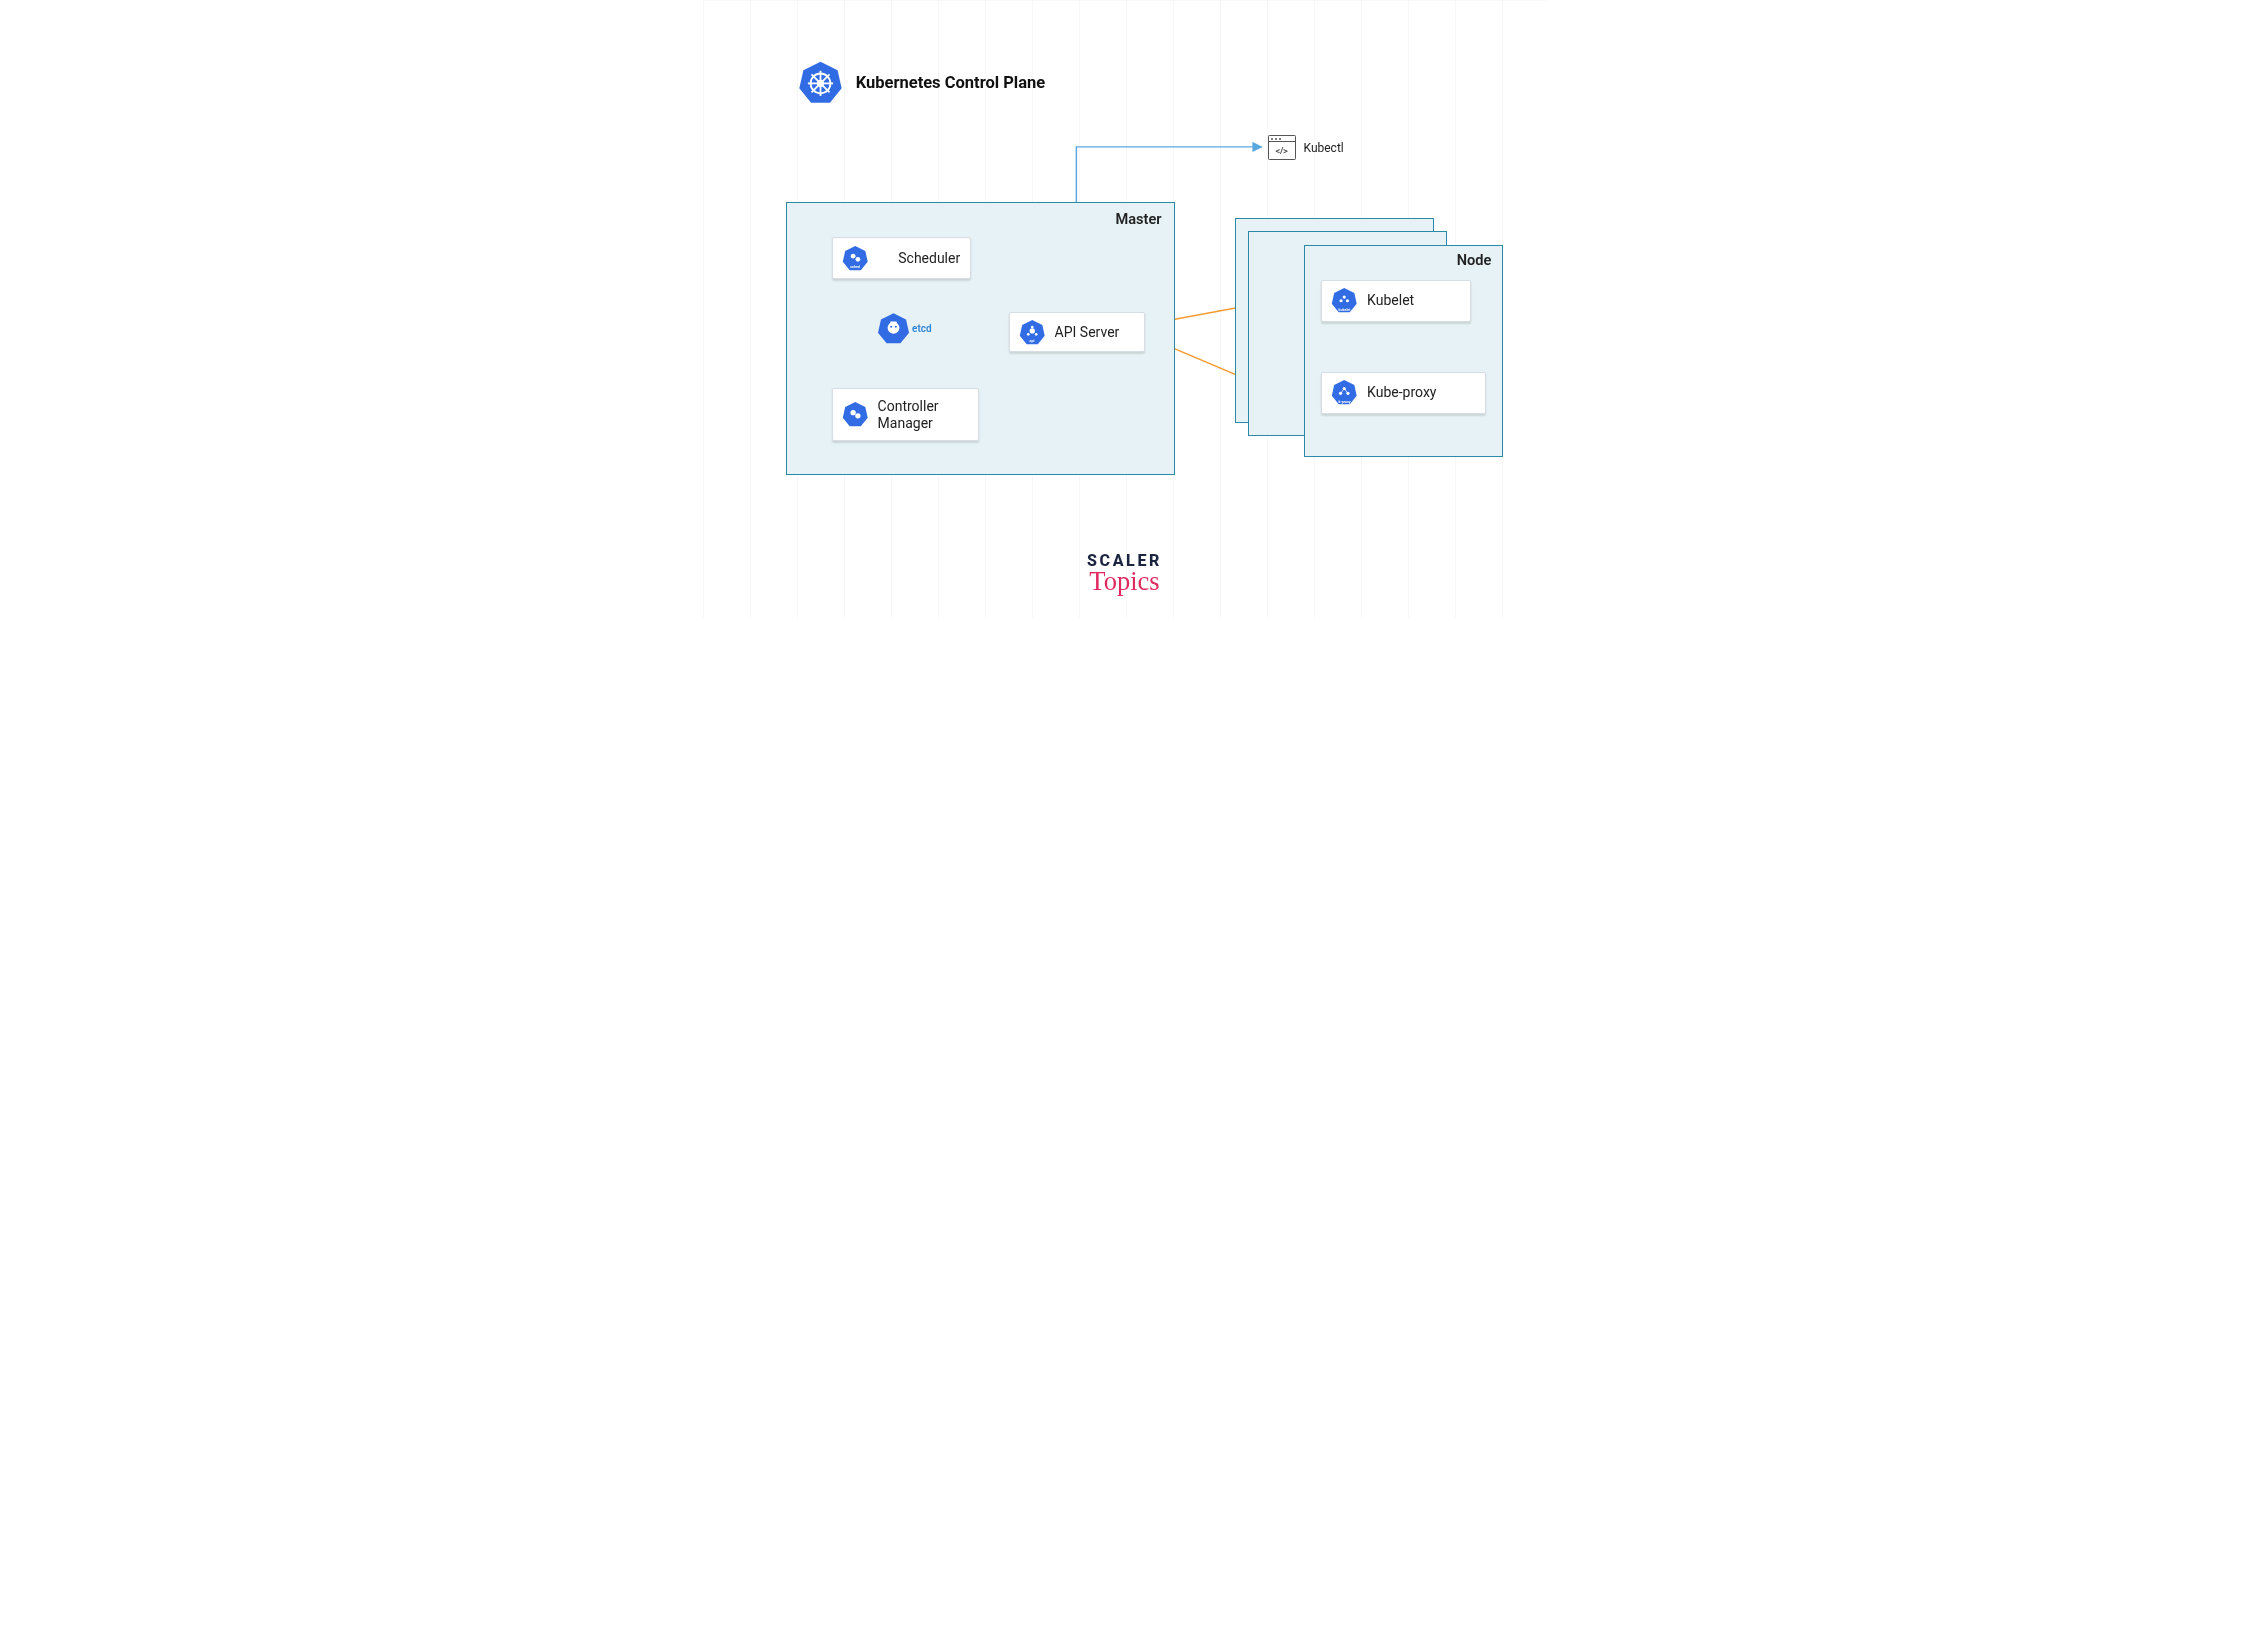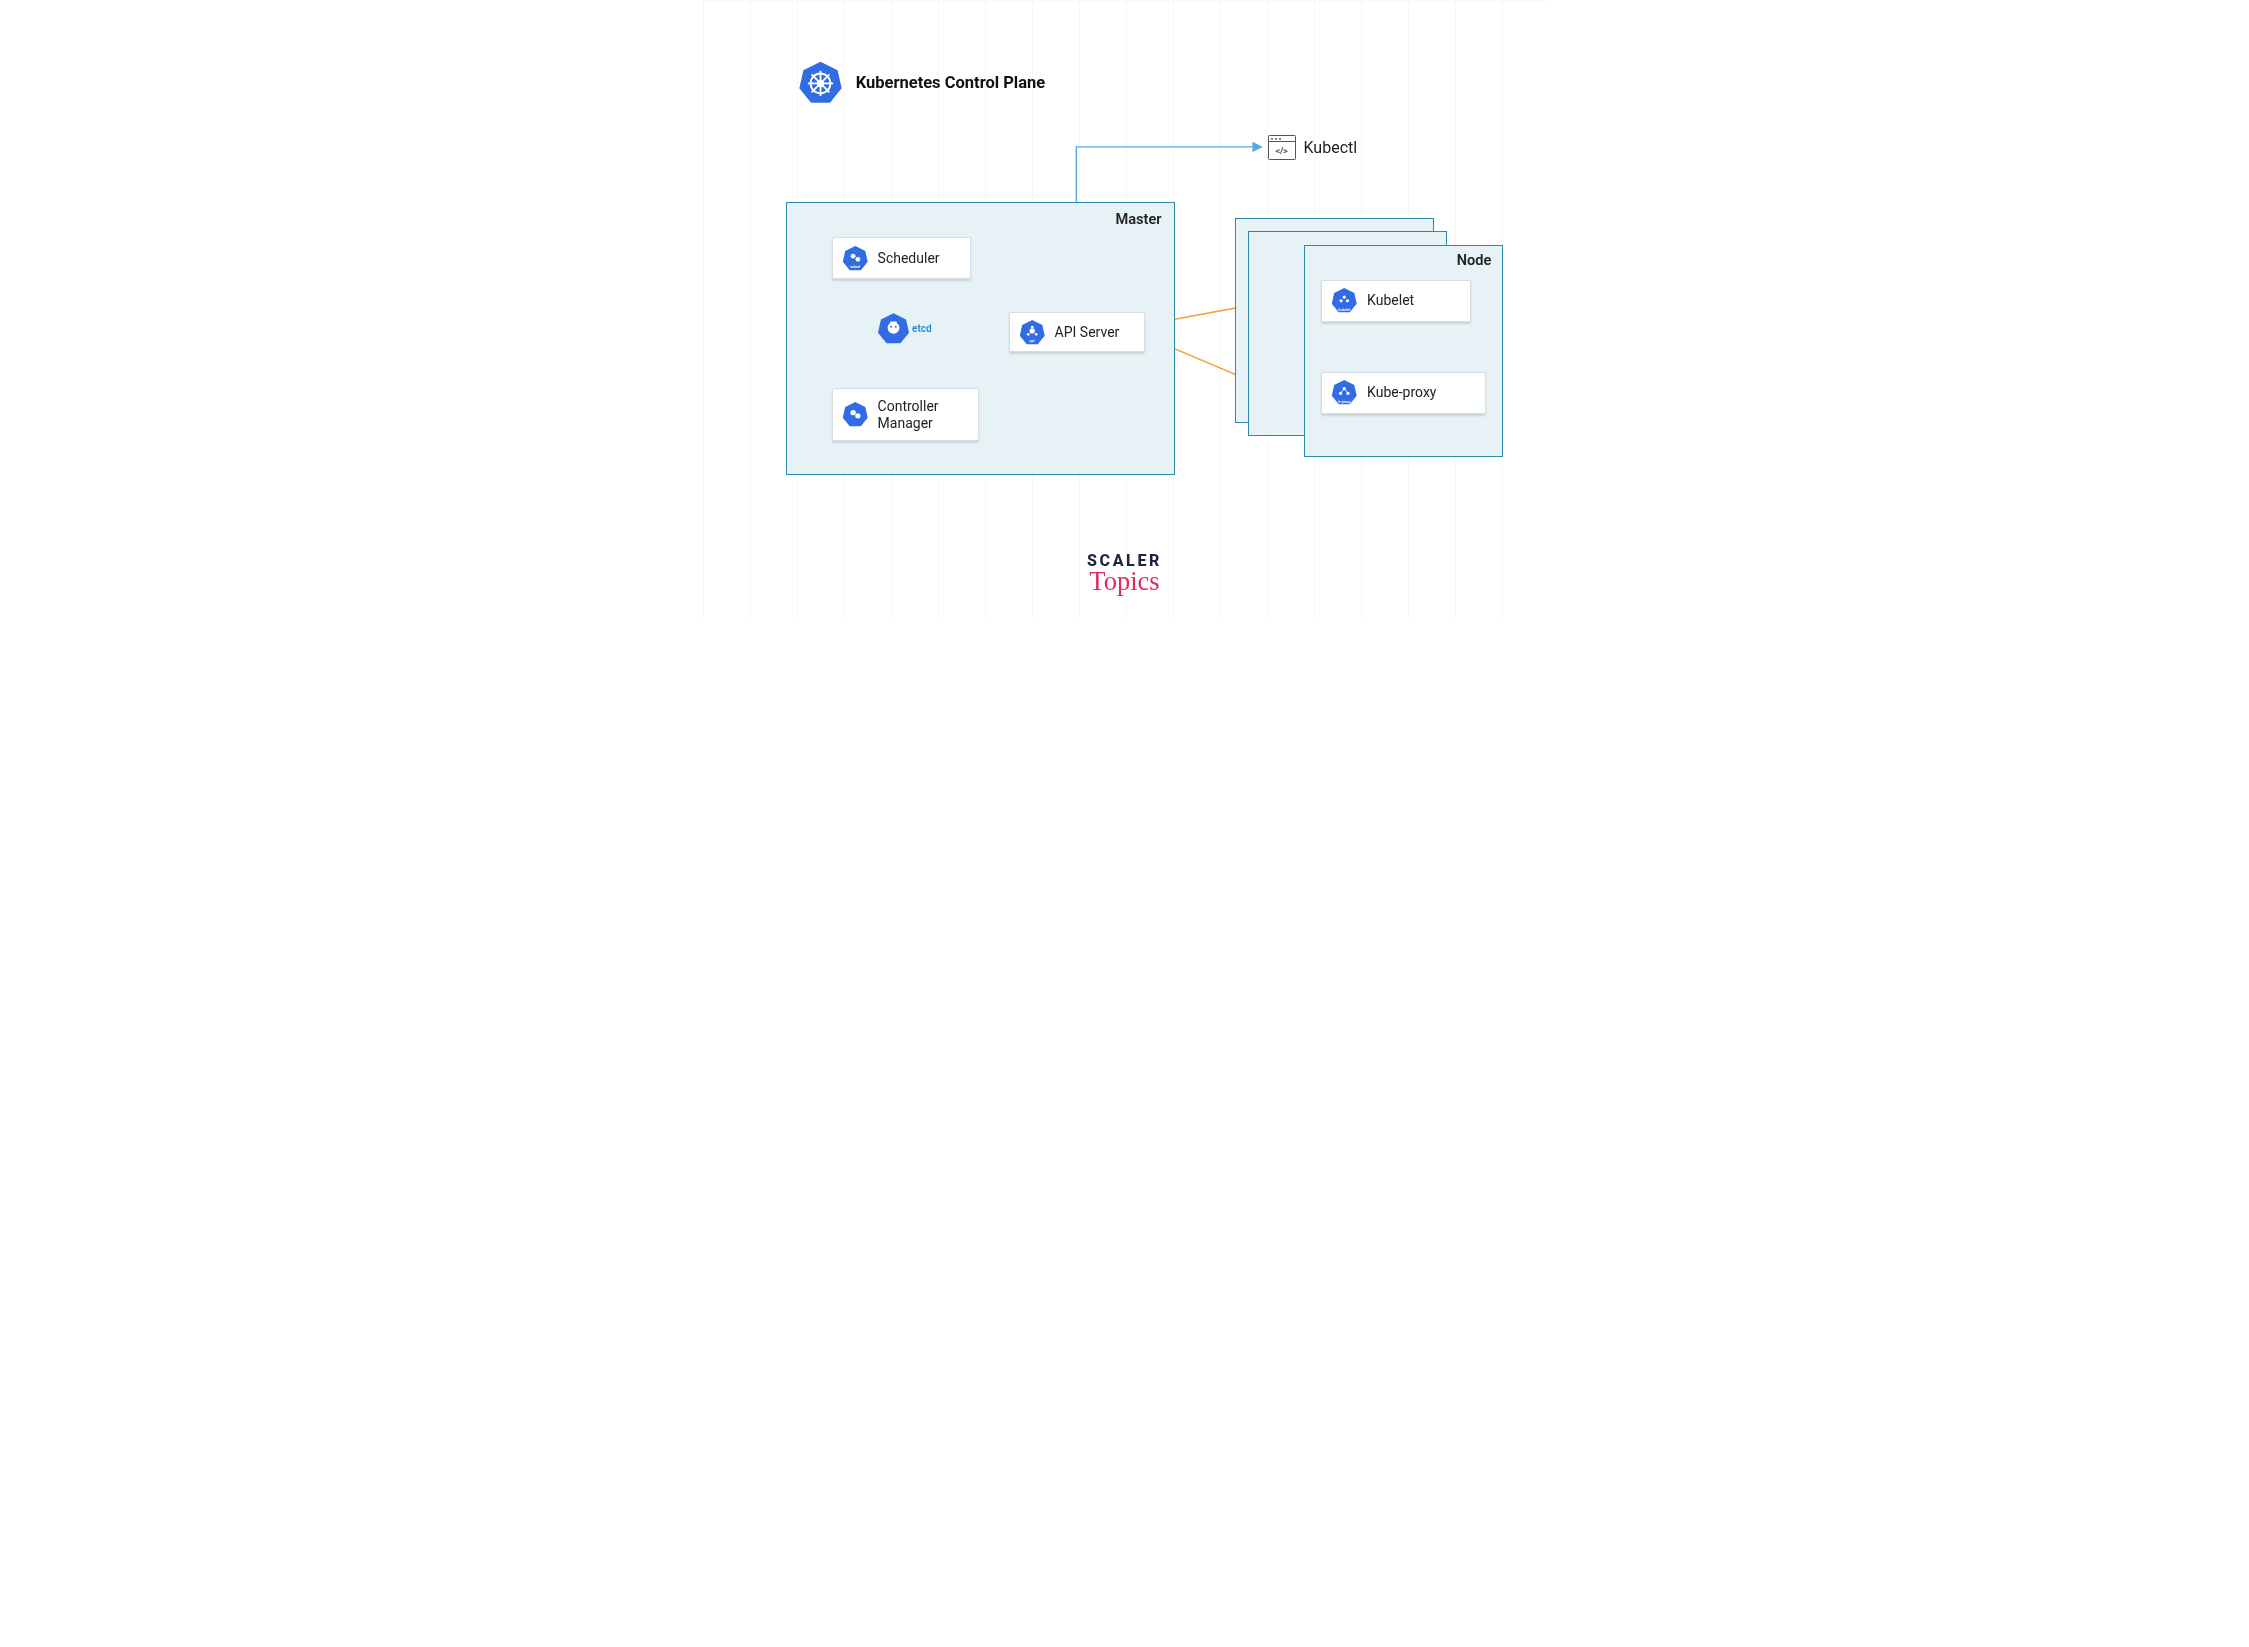--- a/index.html
+++ b/index.html
@@ -61,21 +61,21 @@
     display: flex; align-items: center;
     padding: 6.6px 9.3px;
     gap: 9.3px;
   }
   .card-label {
     font-size: 14px; color: #222; font-weight: 400;
     line-height: 1.15;
   }
   .card-label.multiline { white-space: normal; }
 
-  .scheduler-card { left: 45px; top: 34px; width: 139px; height: 42px; }
+  .scheduler-card { left: 45px; top: 34px; width: 139px; height: 42px; justify-content: space-between; }
   .api-card       { left: 222px; top: 109px; width: 136px; height: 40px; }
   .ctrl-card      { left: 45px; top: 185px; width: 147px; height: 53px; }
 
   .etcd-block {
     position: absolute; left: 90px; top: 109px;
     width: 46px;
     display: flex; flex-direction: row; align-items: center; gap: 2.6px;
   }
   .etcd-label { font-size: 10px; color: #2f86d6; font-weight: 600; }
 
@@ -114,21 +114,21 @@
   }
   .kubectl-icon .bar {
     height: 6px; border-bottom: 1.3px solid #555;
     display: flex; align-items: center; gap: 2px; padding-left: 2px;
   }
   .kubectl-icon .bar span { width: 2px; height: 2px; background:#555; border-radius:50%; }
   .kubectl-icon .body {
     flex: 1; display:flex; align-items:center; justify-content:center;
     font-size: 9.3px; color:#555; font-weight: 700; letter-spacing: -0.3px;
   }
-  .kubectl-label { font-size: 16px; color: #222; }
+  .kubectl-label { font-size: 12px; color: #222; }
 
   
   .hept {
     width: 26.5px; height: 26.5px; position: relative; flex: 0 0 auto;
     display:flex; align-items:center; justify-content:center;
   }
   .hept svg { width: 100%; height: 100%; }
   .hept .sub {
     position: absolute; bottom: 2px; left: 0; right: 0;
     text-align: center; font-size: 3.6px; color: #fff; font-weight: 600;

